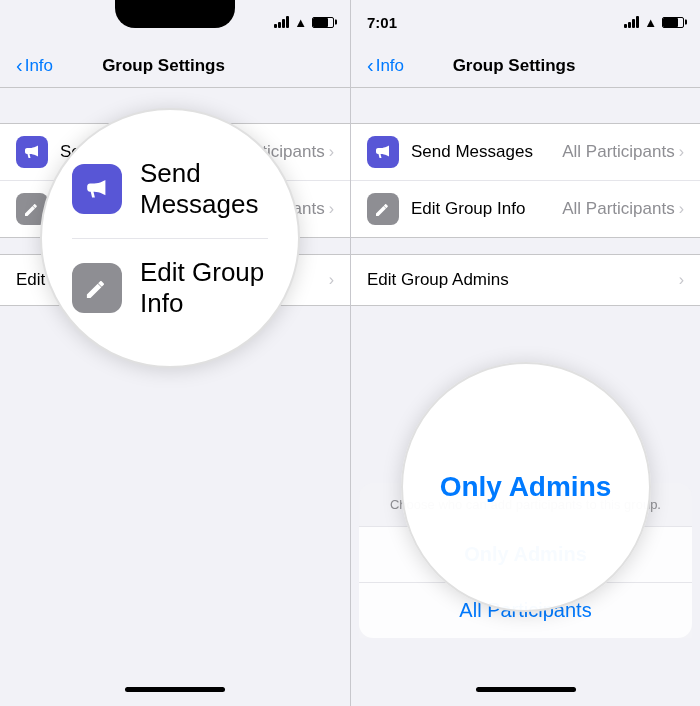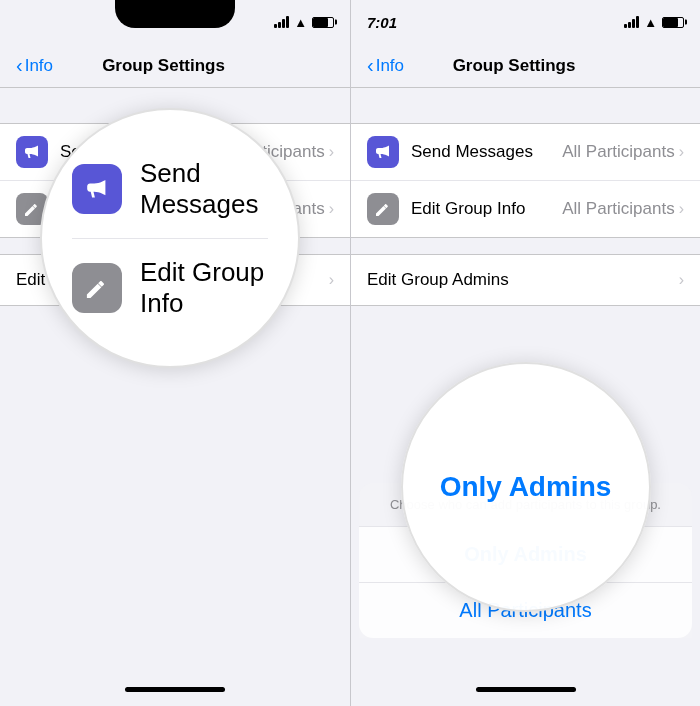--- a/index.html
+++ b/index.html
@@ -502,21 +502,21 @@
     </div>
   </div>
 
   <div class="home-indicator">
     <div class="home-bar"></div>
   </div>
 </div>
 
 <div class="phone-right">
 
-  <div class="status-bar status-bar-right" style="display:flex; align-items:center; padding:0 16px; height:44px;font-style:italic;">
+  <div class="status-bar status-bar-right" style="display:flex; align-items:center; padding:0 16px; height:44px;">
     <span class="status-time" style="font-size:15px; font-weight:600;">7:01</span>
     <div class="status-icons">
       <div class="signal-bars">
         <div class="signal-bar" style="height:4px"></div>
         <div class="signal-bar" style="height:6px"></div>
         <div class="signal-bar" style="height:9px"></div>
         <div class="signal-bar" style="height:12px"></div>
       </div>
       <span style="font-size:13px;">▲</span>
       <div class="battery-icon">

